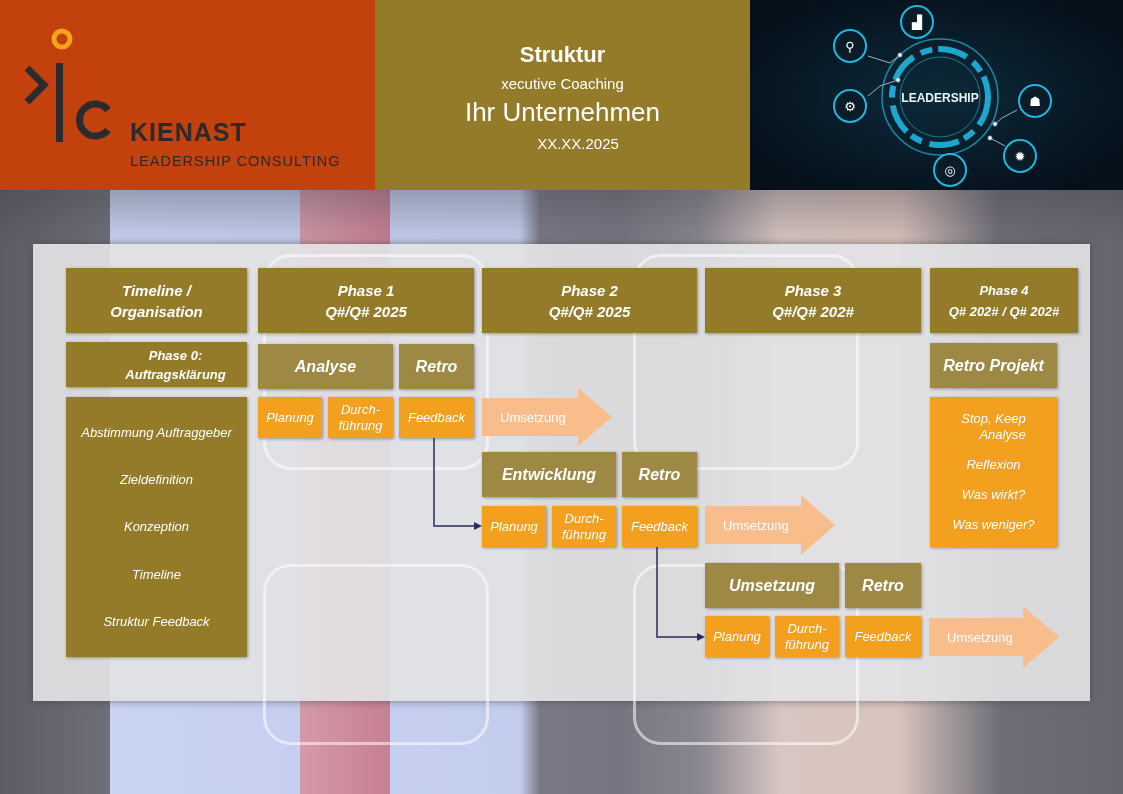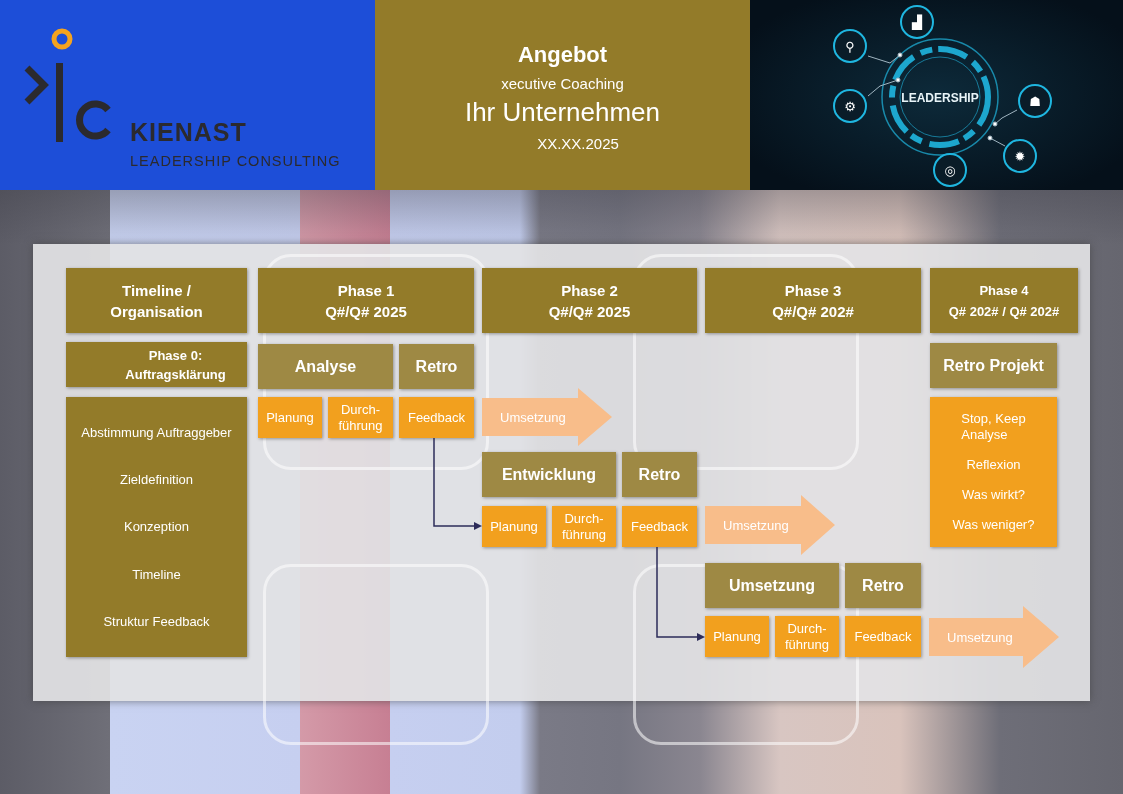--- a/index.html
+++ b/index.html
@@ -1,41 +1,41 @@
 <!DOCTYPE html>
 <html><head>
 <meta charset="utf-8">
 <style>
   html, body { margin:0; padding:0; }
   body { width:1123px; height:794px; position:relative; overflow:hidden; font-family:"Liberation Sans", sans-serif; background:#6f6f78; }
   .abs { position:absolute; box-sizing:border-box; }
 
   
-  #logo-panel { left:0; top:0; width:375px; height:190px; background:#1d4ed8; }
+  #logo-panel { left:0; top:0; width:375px; height:190px; background:#c2410c; }
   #title-panel { left:375px; top:0; width:375px; height:190px; background:#937b29; color:#fff; text-align:center; }
   #image-panel { left:750px; top:0; width:373px; height:190px; background:#07131c; overflow:hidden; }
 
   .t-angebot { position:absolute; left:0; right:0; top:42px; font-size:22px; font-weight:bold; }
   .t-coaching { position:absolute; left:0; right:0; top:75px; font-size:15px; }
   .t-company { position:absolute; left:0; right:0; top:97px; font-size:26px; }
   .t-date { position:absolute; left:0; right:1px; top:135px; font-size:15px;padding-left:32px; }
 
   
   #photo-bg { left:0; top:190px; width:1123px; height:604px;
     background:
       linear-gradient(90deg, rgba(90,90,100,0.9) 0px, rgba(90,90,100,0.0) 110px),
       linear-gradient(90deg, transparent 0, transparent 110px, #c9d3f2 110px, #c6cff0 300px, #d49aa8 300px, #c77f93 390px, #c6cff0 390px, #c3cdee 520px, #7a7a86 540px, #767682 620px, #8a8690 700px, #d8c6c2 780px, #d9c3bc 900px, #6e6e78 1000px, #66666f 1123px);
   }
   #photo-top-fade { left:0; top:190px; width:1123px; height:55px; background:linear-gradient(180deg, rgba(60,60,70,0.35), rgba(60,60,70,0)); }
 
   
   #main-panel { left:33px; top:244px; width:1057px; height:457px; background:rgba(226,226,228,0.93); box-shadow:0 0 8px rgba(60,60,60,0.6); }
   .bg-outline { position:absolute; border:3px solid rgba(255,255,255,0.55); border-radius:28px; }
 
-  .box { position:absolute; box-sizing:border-box; color:#fff; display:flex; flex-direction:column; align-items:center; justify-content:center; text-align:left; box-shadow:1px 1px 3px rgba(0,0,0,0.35); }
+  .box { position:absolute; box-sizing:border-box; color:#fff; display:flex; flex-direction:column; align-items:center; justify-content:center; text-align:right; box-shadow:1px 1px 3px rgba(0,0,0,0.35);font-style:italic; }
   .dark { background:#937b29; }
   .olive { background:#9e8944; }
   .orange { background:#f2a01e; }
   .hdr { font-weight:bold; font-size:15px; line-height:21px; }
   .sub { font-weight:bold; font-size:16px; }
   .small { font-size:13px; line-height:16px; }
   .col-list { justify-content:space-around; padding:12px 0; font-size:13px; }
   .col-list span { display:block; }
 
   .arrow { position:absolute; }
@@ -52,21 +52,21 @@
     <circle cx="62" cy="39" r="8" fill="none" stroke="#f5a31f" stroke-width="5"></circle>
     <polyline points="27,68 44,85 27,102" fill="none" stroke="#2b2a2e" stroke-width="7" stroke-linejoin="miter"></polyline>
     <rect x="56" y="63" width="7" height="79" fill="#2b2a2e"></rect>
     <path d="M108,110 A16,16 0 1 0 108,130" fill="none" stroke="#2b2a2e" stroke-width="7"></path>
     <text x="130" y="141" font-family="Liberation Sans, sans-serif" font-weight="bold" font-size="25" fill="#2b2a2e" letter-spacing="1">KIENAST</text>
     <text x="130" y="166" font-family="Liberation Sans, sans-serif" font-size="14.5" fill="#2b2a2e" letter-spacing="1">LEADERSHIP CONSULTING</text>
   </svg>
 </div>
 
 <div class="abs" id="title-panel">
-  <div class="t-angebot">Angebot</div>
+  <div class="t-angebot">Struktur</div>
   <div class="t-coaching">xecutive Coaching</div>
   <div class="t-company">Ihr Unternehmen</div>
   <div class="t-date">XX.XX.2025</div>
 </div>
 
 <div class="abs" id="image-panel">
   <svg width="373" height="190">
     <defs>
       <radialGradient id="glow" cx="50%" cy="50%" r="60%">
         <stop offset="0%" stop-color="#0d2a3a"></stop>

